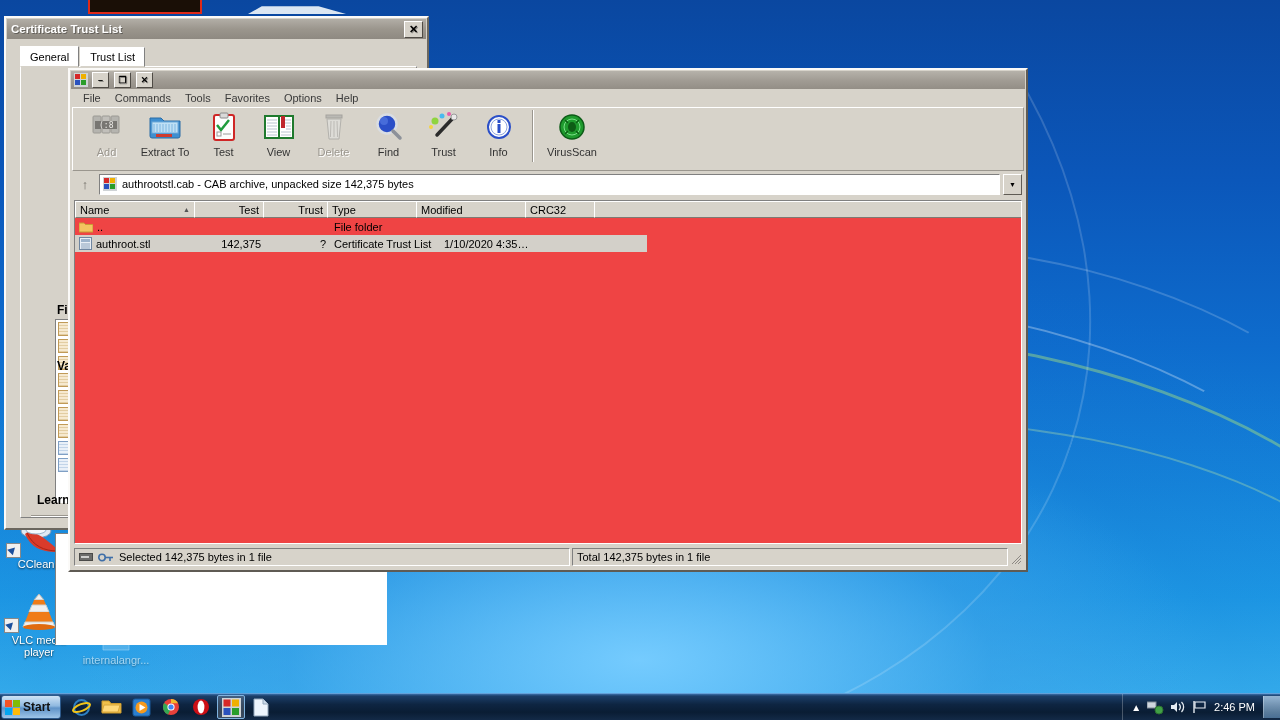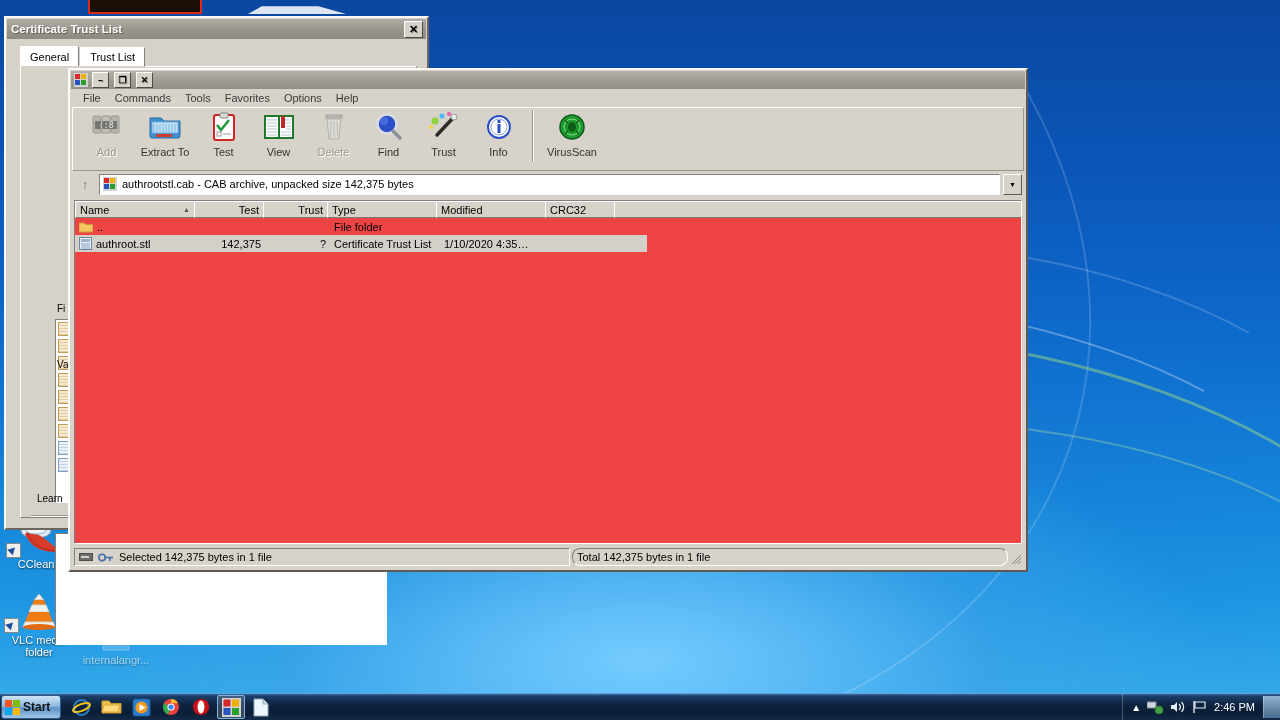--- a/index.html
+++ b/index.html
@@ -63,21 +63,21 @@
   .tab{
     height:18px;padding:0 9px;display:flex;align-items:center;font-size:11px;color:#000;
     background:#ffffff;border:1px solid;border-color:#ffffff #808080 #d6d2c9 #ffffff;
     margin-right:1px;
   }
   .tab.active{height:19px;border-bottom-color:#d6d2c9;font-weight:normal;}
   .tab-page{
     position:absolute;left:0;top:18px;right:0;bottom:0;background:#d6d2c9;
     border:1px solid;border-color:#ffffff #808080 #808080 #ffffff;
   }
-  .grp-label{position:absolute;font-size:10px;color:#000;}
+  .grp-label{position:absolute;font-size:12px;color:#000;font-weight:bold;}
   .sunken{background:#ffffff;border:1px solid;border-color:#808080 #ffffff #ffffff #808080;}
 
   
   .fieldrow{display:flex;align-items:center;height:17px;padding-left:2px;gap:3px;}
   .fieldicon{width:13px;height:12px;border:1px solid #c09a57;background:repeating-linear-gradient(180deg,#f6e9cf 0 2px,#e2cda2 2px 3px);}
   .fieldicon.blue{border-color:#7f9fc4;background:repeating-linear-gradient(180deg,#e9f0f8 0 2px,#c2d4e8 2px 3px);}
 
   #ctl-errbadge{position:absolute;left:50px;top:93px;width:20px;height:20px;border-radius:50%;
     background:radial-gradient(circle at 35% 30%,#f06060,#b81212);border:1px solid #8d0d0d;
     color:#fff;font-size:14px;font-weight:bold;display:flex;align-items:center;justify-content:center;line-height:1;}
@@ -196,21 +196,21 @@
         <polygon points="20,2 15,8 25,8" fill="#f0f0ef" stroke="#b9b9b6"></polygon>
         <polygon points="15,8 25,8 27,13 13,13" fill="#f07c17"></polygon>
         <polygon points="13,13 27,13 30,20 10,20" fill="#f0f0ef" stroke="#cfcfcb"></polygon>
         <polygon points="10,20 30,20 34,30 6,30" fill="#f07c17"></polygon>
         <polygon points="6,30 34,30 36,35 4,35" fill="#f0f0ef" stroke="#cfcfcb"></polygon>
         <ellipse cx="20" cy="35" rx="16" ry="3" fill="#e06b10"></ellipse>
       </svg>
       <span class="shortcut-arrow" style="left:2px;bottom:-1px;"></span>
     </div>
     <span>VLC media</span><br>
-    <span>folder</span>
+    <span>player</span>
   </div>
 
   <div class="dicon" style="left:76px;top:612px;width:80px;opacity:.55;">
     <div class="glyph">
       <svg width="34" height="38" viewBox="0 0 34 38">
         <path d="M4 2 h18 l8 8 v26 h-26 z" fill="rgba(240,248,255,.35)" stroke="rgba(255,255,255,.55)"></path>
       </svg>
     </div>
     <span>internalangr...</span>
   </div>
@@ -464,21 +464,21 @@
     </div>
 
     <div id="rar-list">
       <div id="rar-head">
         <div class="hcell" style="width:120px;justify-content:space-between;">
           <span>Name</span>
           <span style="font-size:7px;color:#555;">▲</span>
         </div>
         <div class="hcell r" style="width:70px;">Test</div>
         <div class="hcell r" style="width:65px;">Trust</div>
-        <div class="hcell" style="width:110px;">Type</div>
+        <div class="hcell" style="width:90px;">Type</div>
         <div class="hcell" style="width:110px;">Modified</div>
         <div class="hcell" style="width:70px;">CRC32</div>
         <div class="hcell" style="flex:1;"></div>
       </div>
 
       <div class="lrow">
         <div class="lcell" style="width:120px;gap:4px;">
           <span style="width:14px;height:12px;display:inline-block;">
             <svg width="14" height="12" viewBox="0 0 14 12">
               <path d="M0 2 h5 l1.5 1.5 H14 V11 H0 Z" fill="#f3c460" stroke="#c79a33"></path>
@@ -526,21 +526,21 @@
         </span>
         <span style="display:inline-block;width:16px;height:11px;">
           <svg width="16" height="11" viewBox="0 0 16 11">
               <circle cx="4" cy="5.5" r="3.2" fill="none" stroke="#3f6fa8" stroke-width="1.6"></circle>
               <line x1="7" y1="5.5" x2="15" y2="5.5" stroke="#3f6fa8" stroke-width="1.6"></line>
               <line x1="12" y1="5.5" x2="12" y2="9" stroke="#3f6fa8" stroke-width="1.6"></line>
             </svg>
         </span>
         <span>Selected 142,375 bytes in 1 file</span>
       </div>
-      <div class="stpane" style="flex:1;border-radius:8px;">
+      <div class="stpane" style="flex:1;">
         <span>Total 142,375 bytes in 1 file</span>
       </div>
       <span class="grip">
         <svg width="12" height="12" viewBox="0 0 12 12">
             <g stroke="#8d8984">
               <line x1="11" y1="2" x2="2" y2="11"></line>
               <line x1="11" y1="5" x2="5" y2="11"></line>
               <line x1="11" y1="8" x2="8" y2="11"></line>
             </g>
           </svg>

